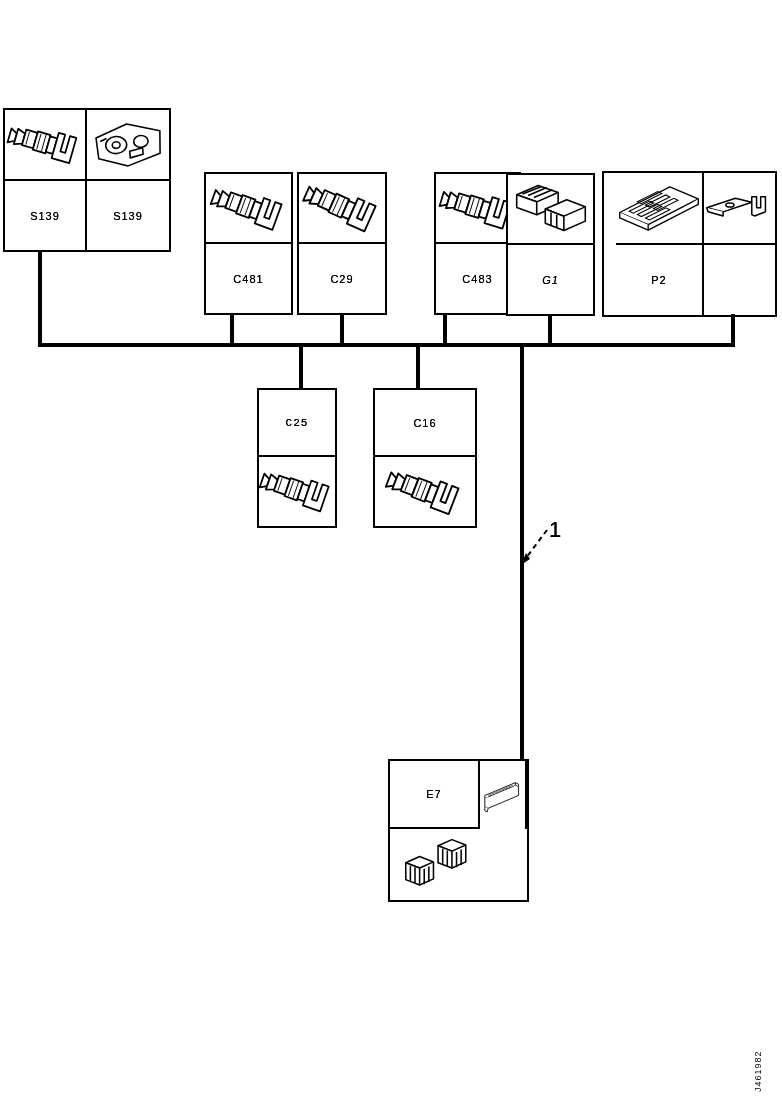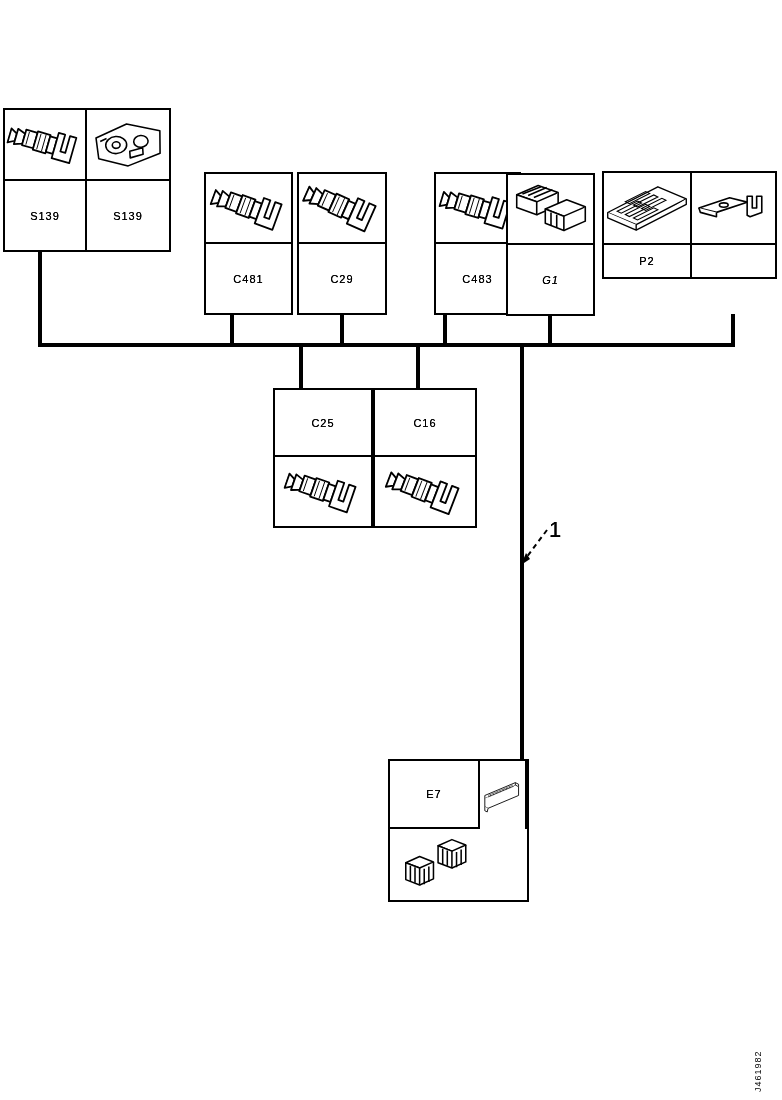--- a/index.html
+++ b/index.html
@@ -186,35 +186,35 @@
 
   <div class="box" style="left:506px; top:173px; width:89px; height:143px; grid-template-rows:70px 1fr;font-style:italic;">
     <div class="cell bB">
       <svg class="art" width="80" viewBox="0 0 112 84">
           <use href="#sym-battery"></use>
         </svg>
     </div>
     <div class="cell lbl">G1</div>
   </div>
 
-  <div class="box" style="left:602px; top:171px; width:175px; height:108px; grid-template-columns:88px 1fr; grid-template-rows:72px 1fr;">
+  <div class="box" style="left:602px; top:171px; width:175px; height:146px; grid-template-columns:88px 1fr; grid-template-rows:72px 1fr;padding-left:12px;">
     <div class="cell bR bB">
       <svg class="art" width="84" viewBox="0 0 124 84">
           <use href="#sym-pcb"></use>
         </svg>
     </div>
     <div class="cell bB">
       <svg class="art" width="76" viewBox="0 0 104 52">
           <use href="#sym-bracket"></use>
         </svg>
     </div>
     <div class="cell bR lbl">P2</div>
   </div>
 
-  <div class="box" style="left:273px; top:388px; width:100px; height:140px; grid-template-rows:67px 1fr;">
+  <div class="box" style="left:257px; top:388px; width:80px; height:140px; grid-template-rows:67px 1fr;font-family:Liberation Mono, monospace;">
     <div class="cell bB lbl">C25</div>
     <div class="cell">
       <svg class="art" width="78" viewBox="0 0 104 44" style="transform:rotate(19deg)">
           <use href="#sym-terminal"></use>
         </svg>
     </div>
   </div>
 
   <div class="box" style="left:373px; top:388px; width:104px; height:140px; grid-template-rows:67px 1fr;">
     <div class="cell bB lbl">C16</div>

